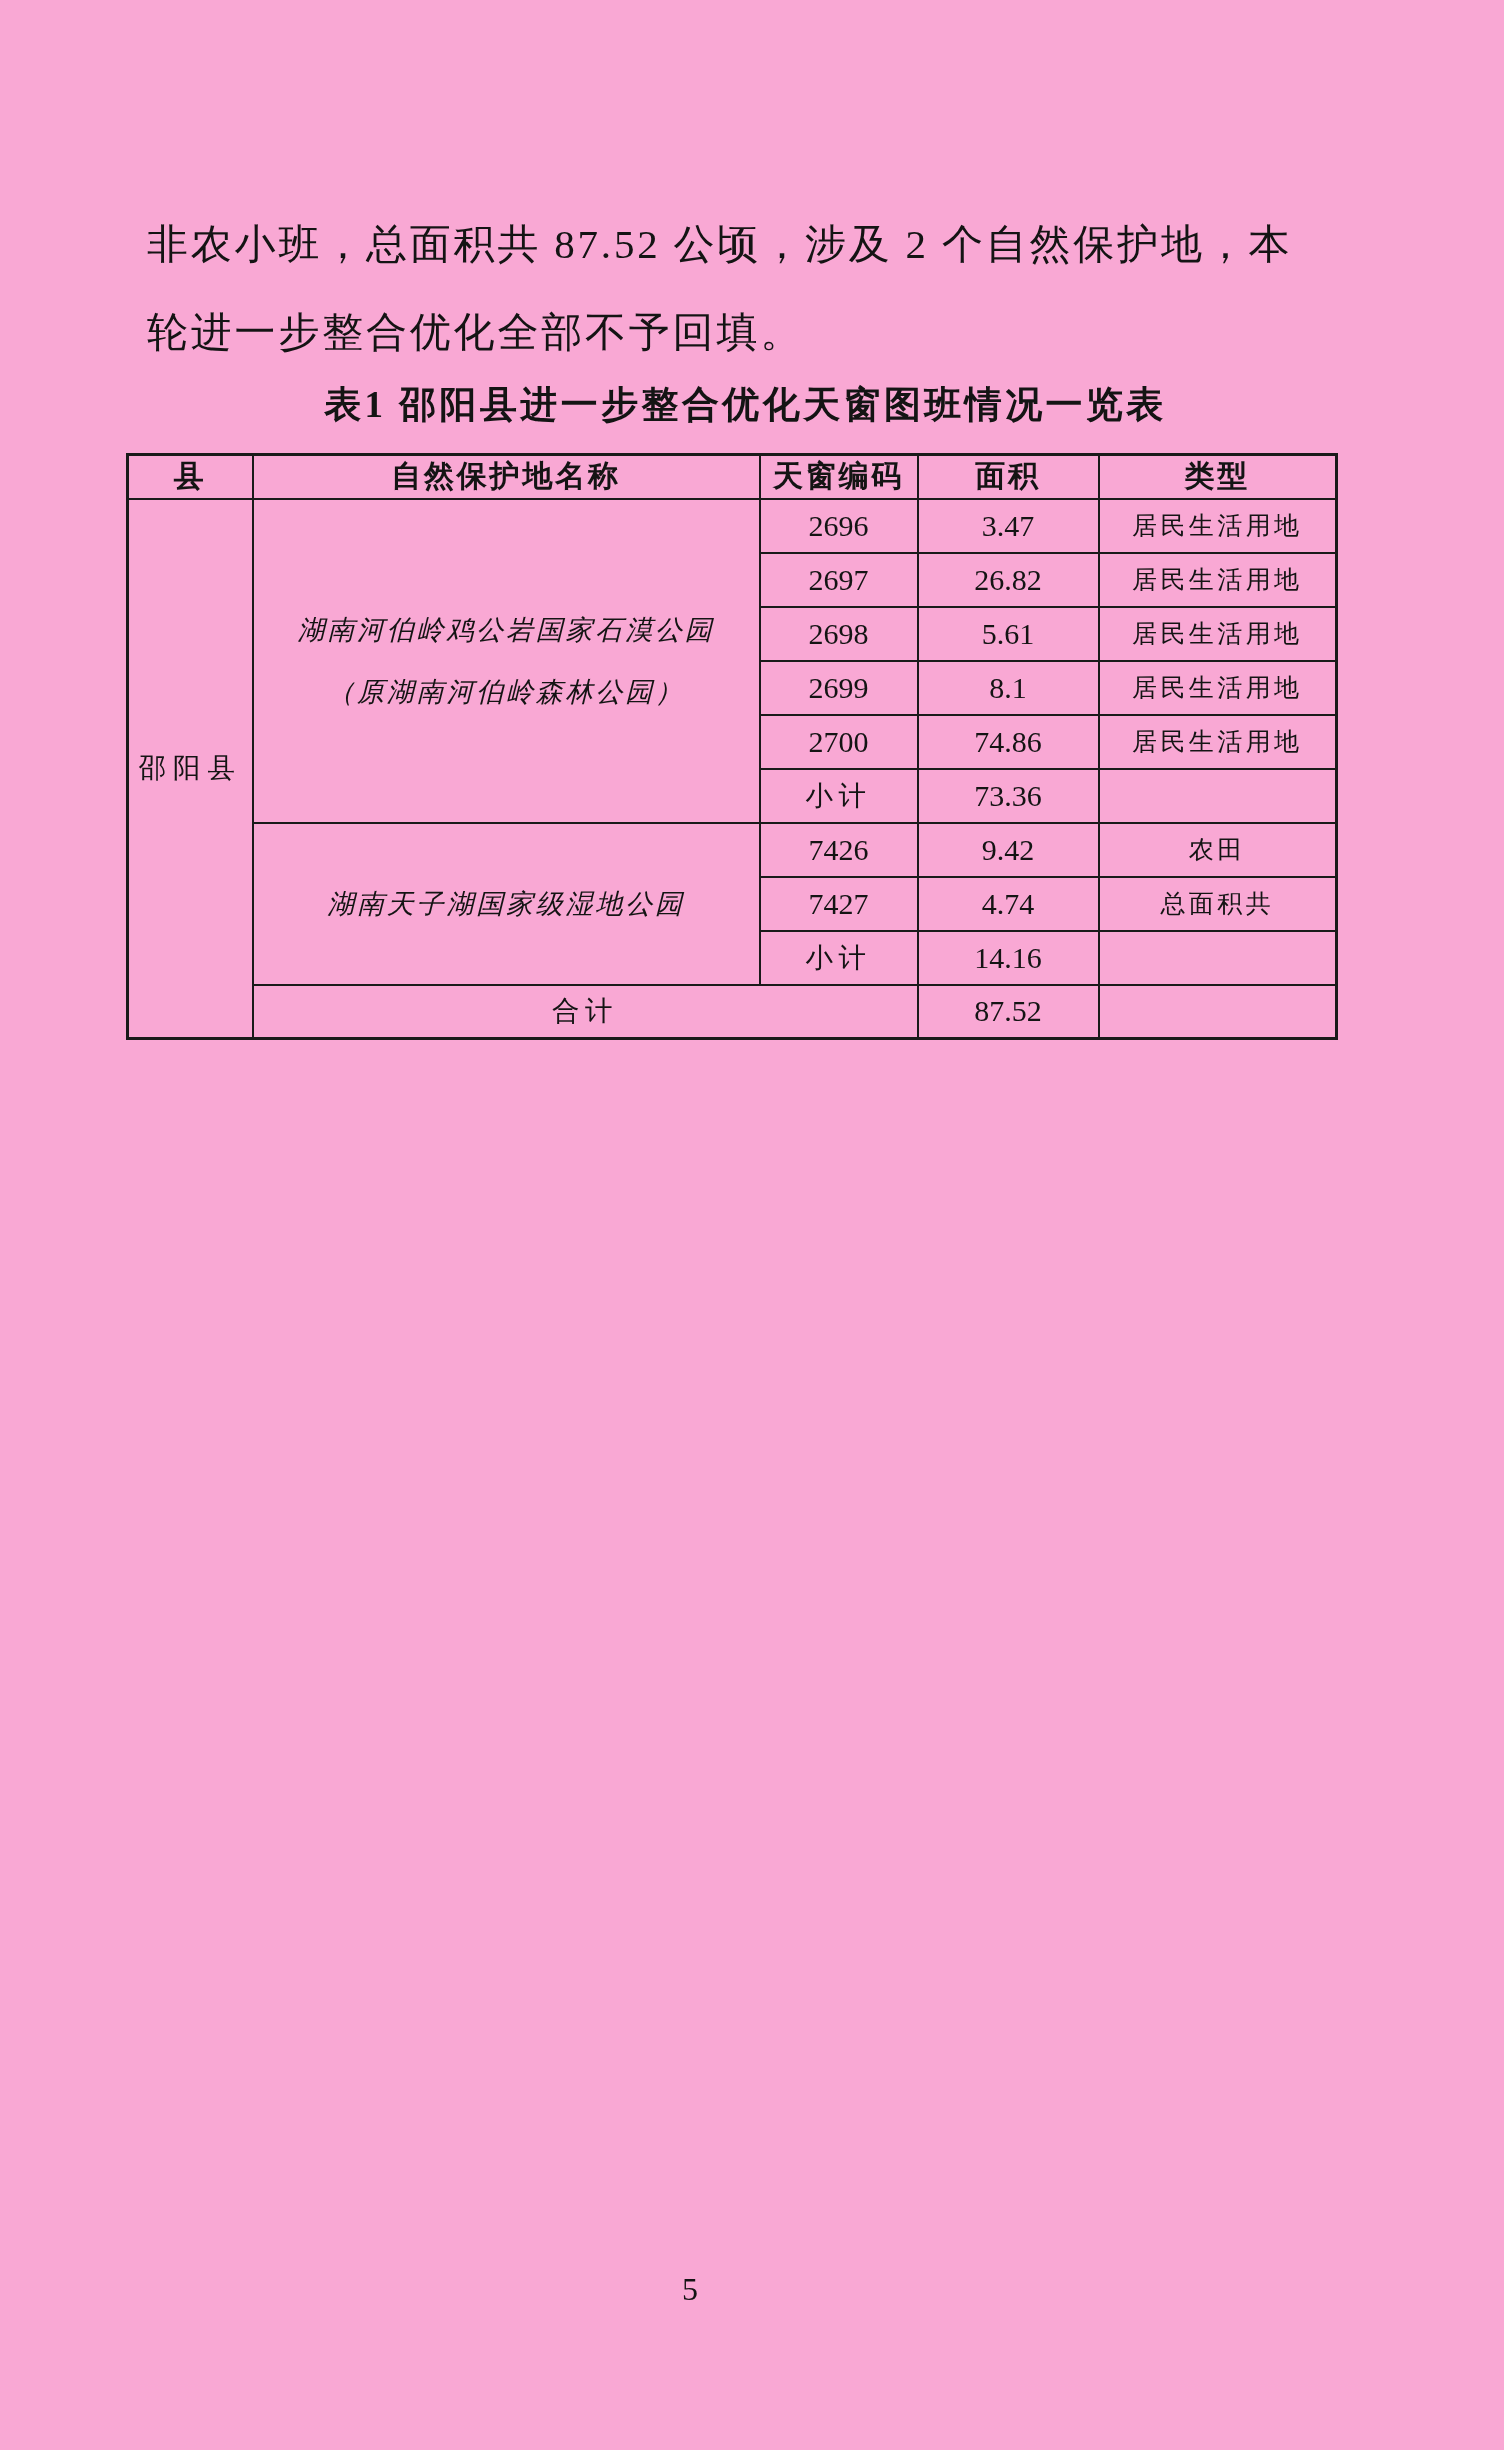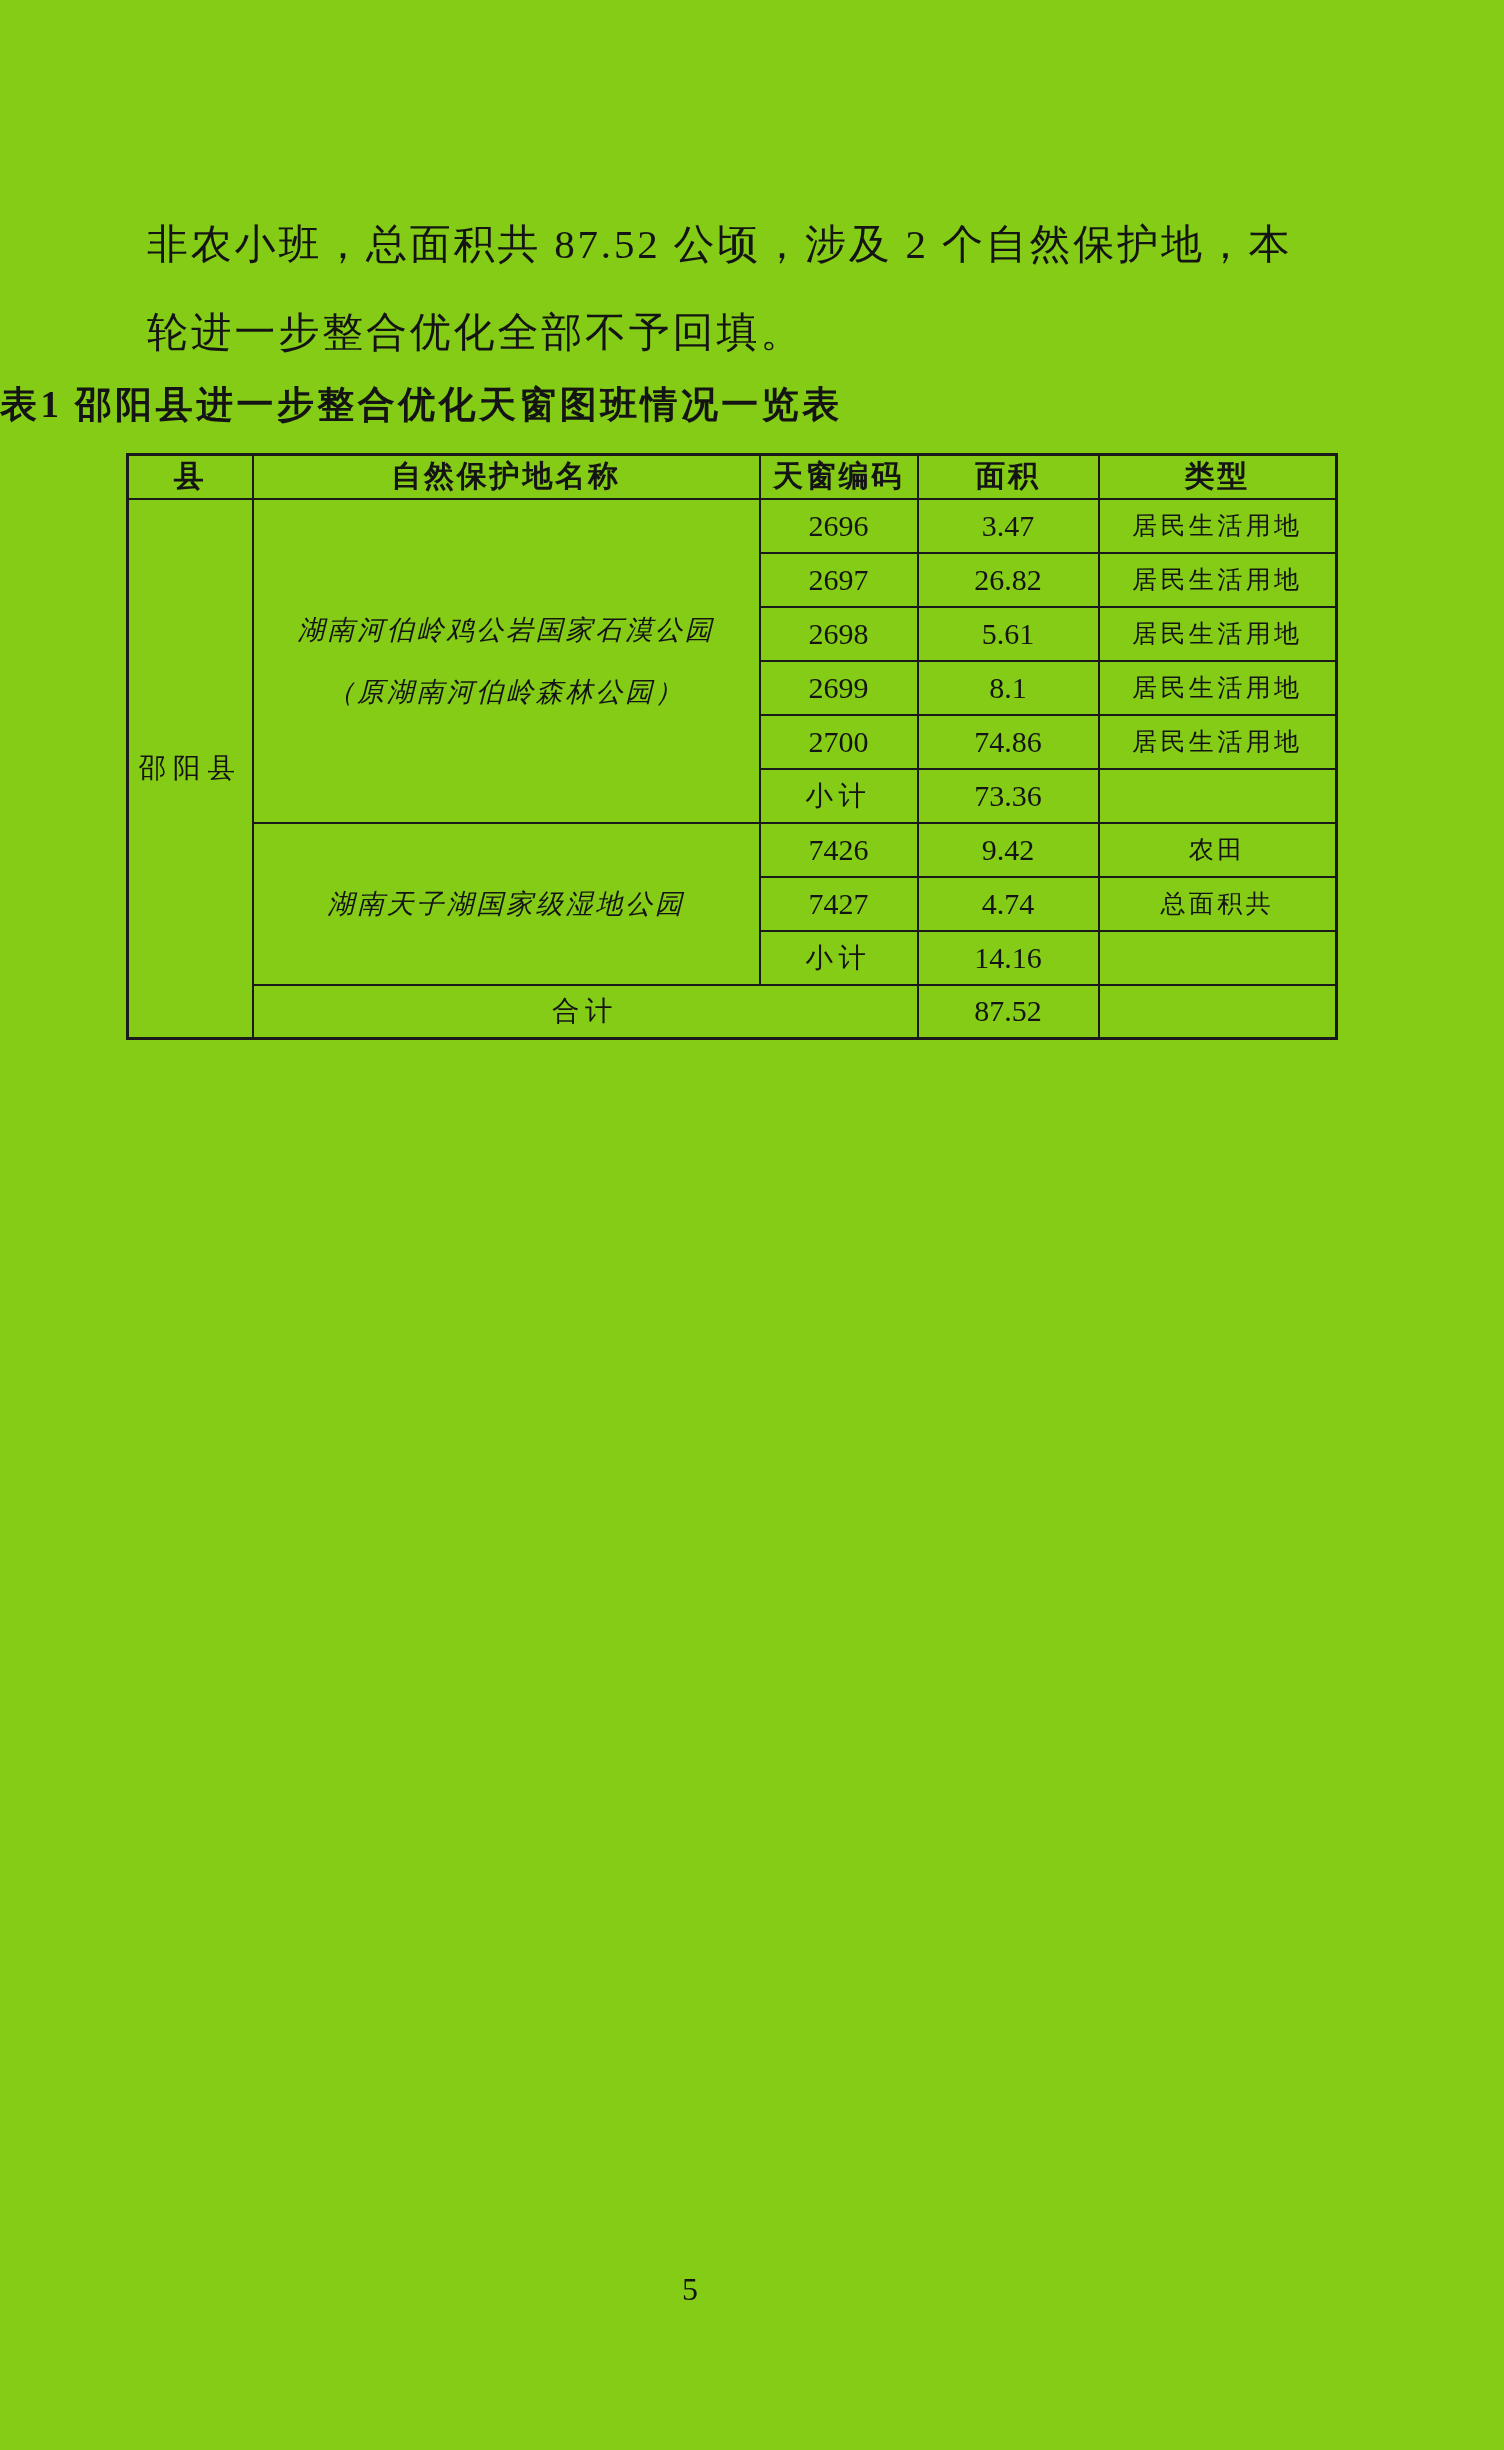--- a/index.html
+++ b/index.html
@@ -7,21 +7,21 @@
   body {
     width: 1504px;
     height: 2450px;
     font-family: "Liberation Serif", serif;
     color: #141414;
   }
   .page {
     position: relative;
     width: 1504px;
     height: 2450px;
-    background: #84cc16;
+    background: #f9a8d4;
     overflow: hidden;
   }
 
   
   .para {
     position: absolute;
     left: 147px;
     top: 200px;
     width: 1211px;
   }
@@ -32,20 +32,21 @@
     letter-spacing: 2.8px;
     white-space: nowrap;
   }
 
   
   .table-title {
     position: absolute;
     left: 0;
     top: 380px;
     width: 1491px;
+    text-align: center;
     font-size: 37px;
     font-weight: bold;
     letter-spacing: 3.4px;
     white-space: nowrap;
   }
 
   
   table.doc-table {
     position: absolute;
     left: 126px;

